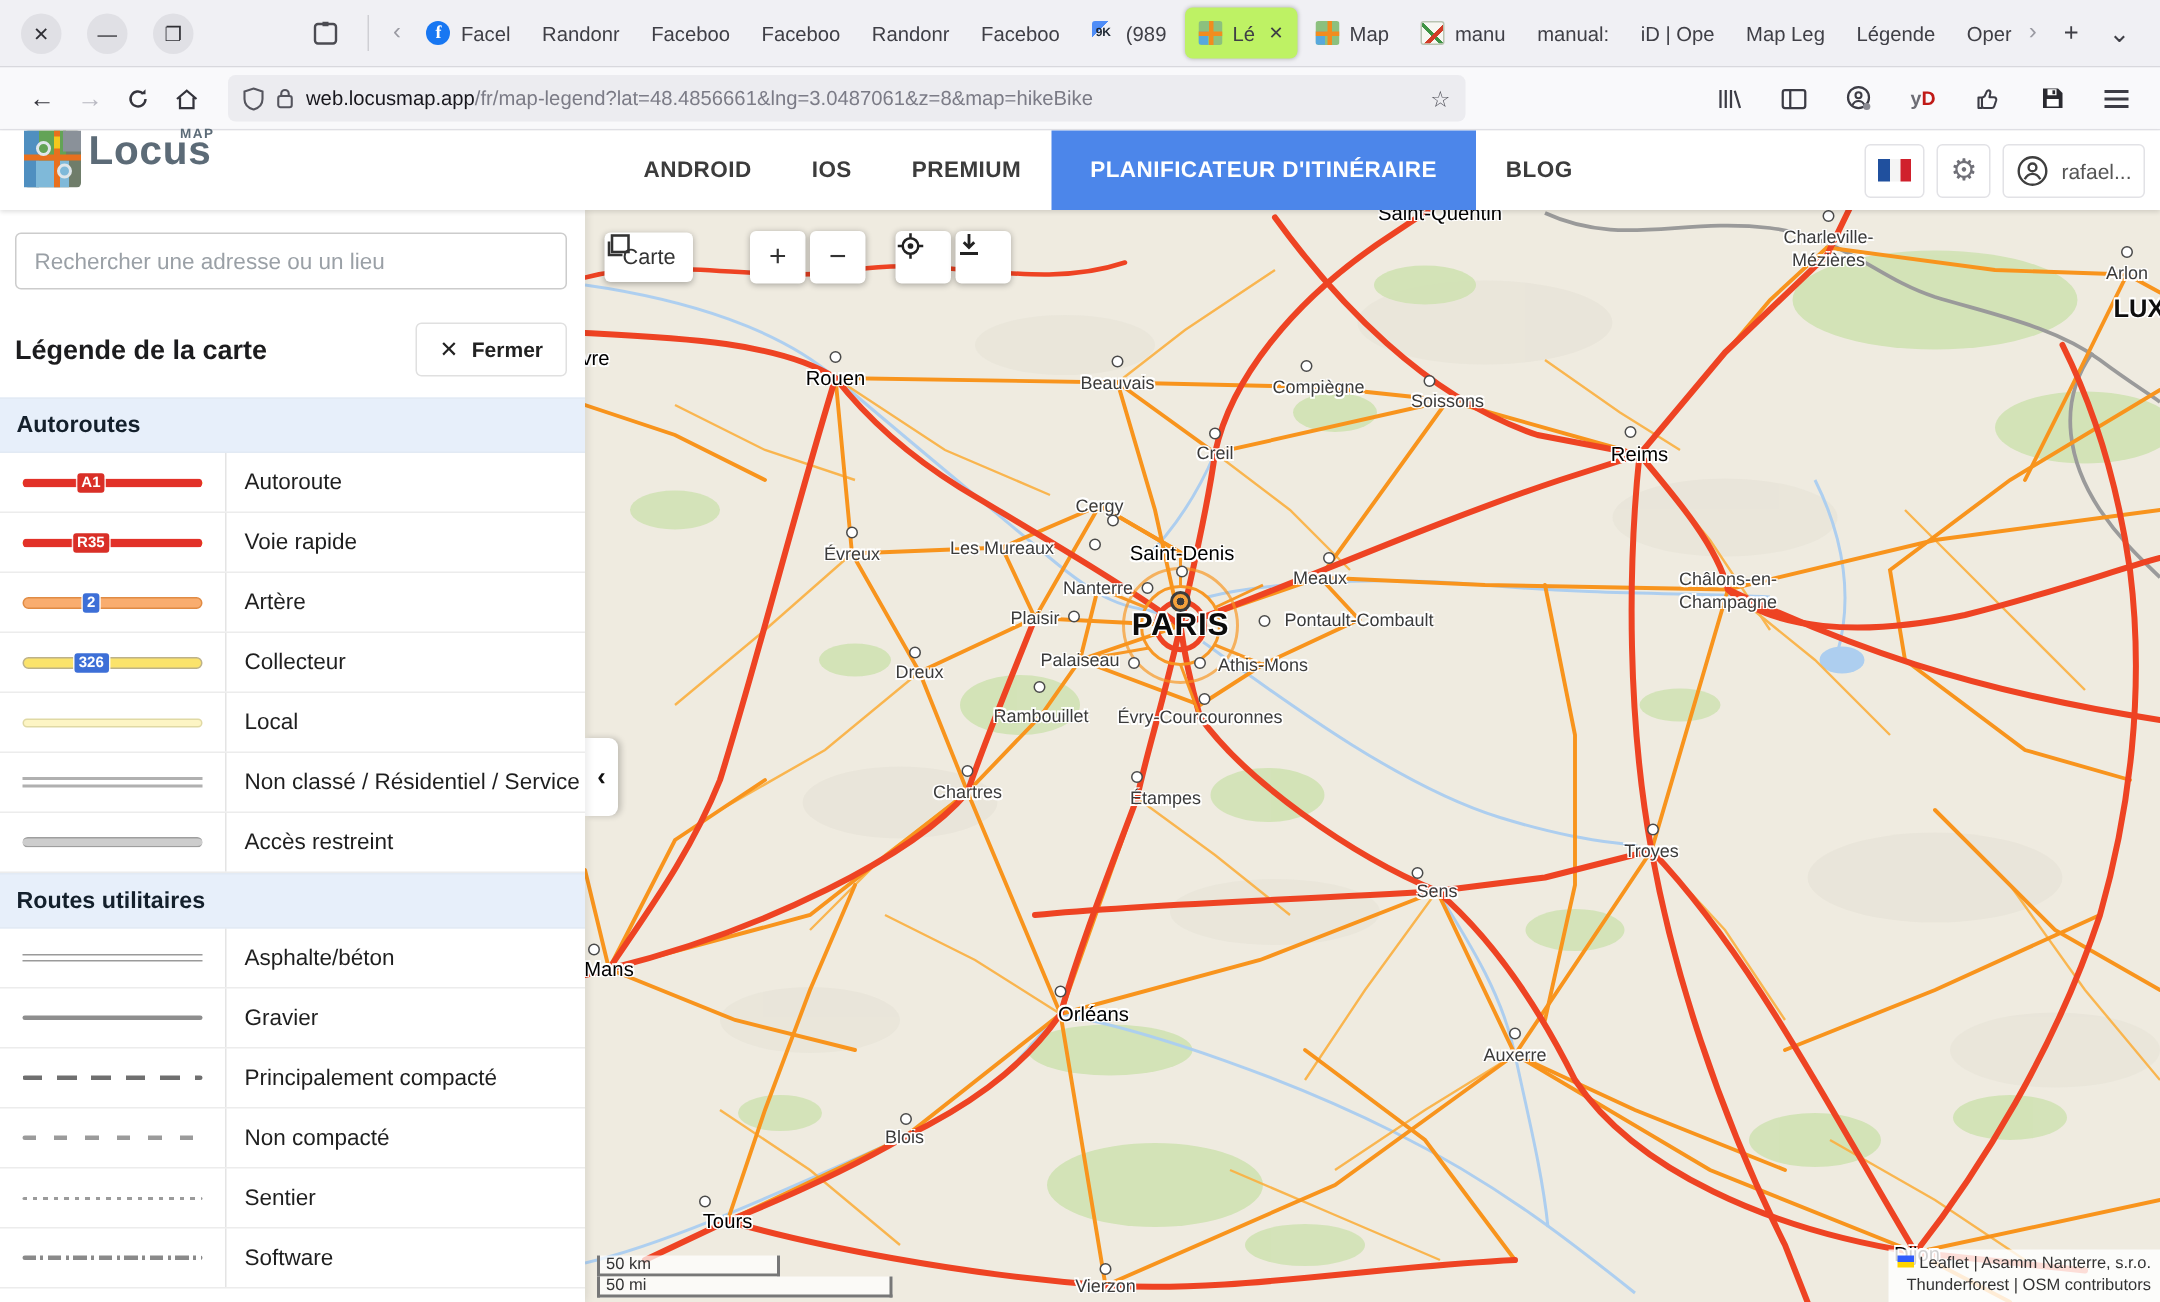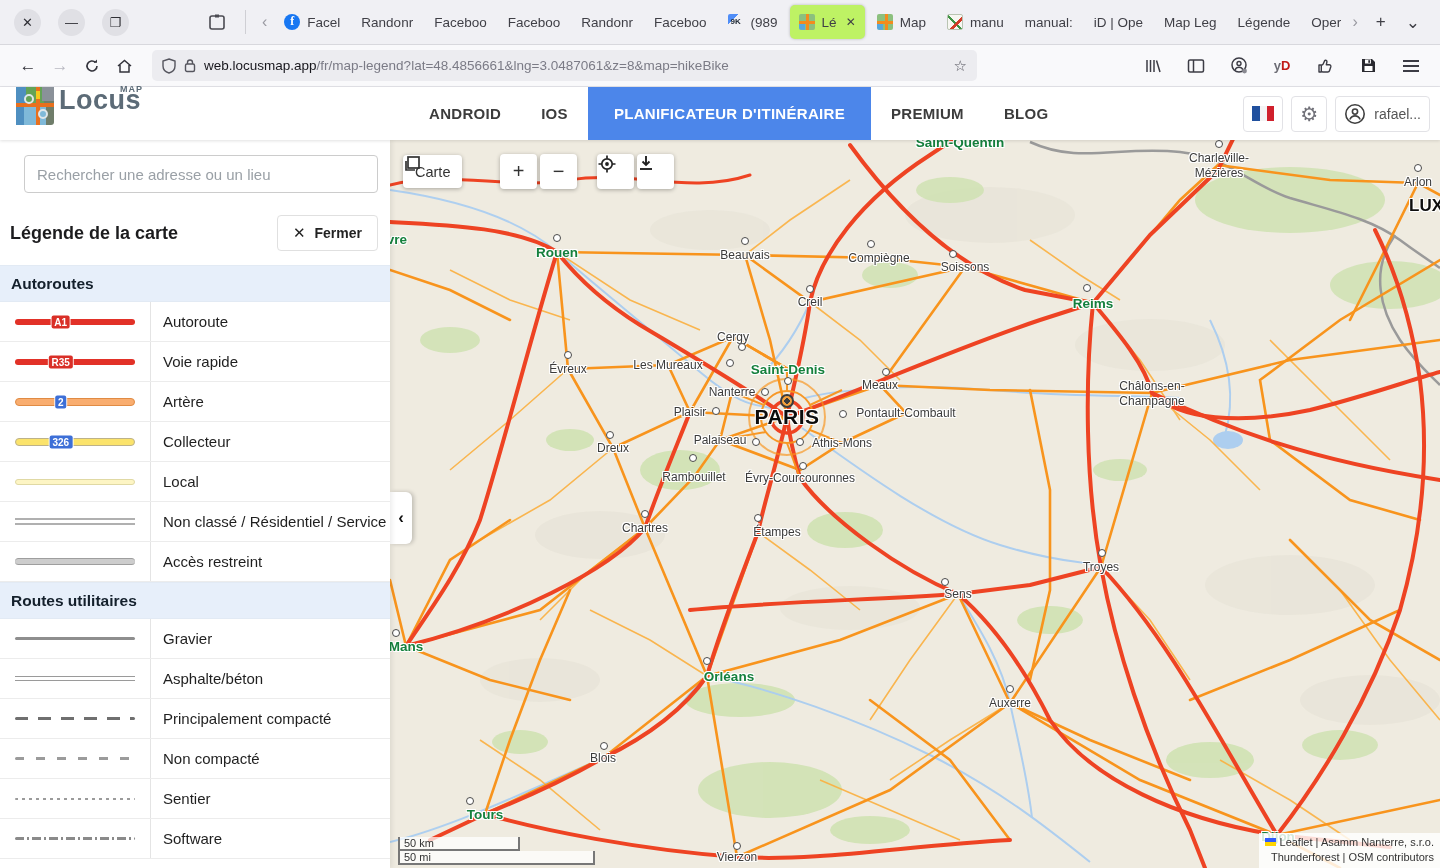--- a/index.html
+++ b/index.html
@@ -48,21 +48,21 @@
   .mn-item.active { background:#4c86ea; color:#fff; padding:0 26px; }
   .hdr-right { margin-left:auto; display:flex; align-items:center; gap:8px; padding-right:10px; }
   .hbtn { height:36px; border:1px solid #e2e2e6; background:#fff; border-radius:4px; display:flex; align-items:center; justify-content:center; padding:0 8px; gap:8px; color:#555; font-size:14px; }
   .flag-fr { width:22px; height:15px; display:flex; }
   .flag-fr i { flex:1; } .flag-fr i:nth-child(1){background:#20509e;} .flag-fr i:nth-child(2){background:#f4f4f4;} .flag-fr i:nth-child(3){background:#d0202c;}
   .gear { font-size:20px; color:#707078; }
 
   
   .content { display:flex; height:728px; position:relative; }
   .sidebar { width:390px; background:#fff; flex:none; position:relative; z-index:20; box-shadow:2px 0 5px rgba(0,0,0,.08); }
-  .search-wrap { padding:15px 12px 0 24px; }
+  .search-wrap { padding:15px 12px 0 10px; }
   .search-input { width:100%; height:38px; border:1px solid #ccc; border-radius:4px; padding:0 12px; font-size:15px; color:#333; }
   .search-input::placeholder { color:#9aa0a6; }
   .legend-titlerow { display:flex; align-items:center; justify-content:space-between; padding:22px 12px 14px 10px; }
   .legend-title { font-size:18px; font-weight:700; color:#1c1c1e; }
   .close-btn { display:flex; align-items:center; gap:9px; border:1px solid #e0e0e0; background:#fff; border-radius:4px; padding:8px 15px; font-size:14px; font-weight:700; color:#222; }
   .close-btn .x { font-size:15px; font-weight:400; }
   .leg-head { background:#e7effa; padding:9px 11px 8px; font-weight:700; font-size:15.5px; color:#14202c; border-top:1px solid #e2eaf4; border-bottom:1px solid #e2eaf4; }
   .leg-row { display:flex; border-bottom:1px solid #ececec; min-height:40px; align-items:stretch; }
   .leg-sample { width:150px; flex:none; display:flex; align-items:center; justify-content:center; padding:0 14px; }
   .leg-label { flex:1; border-left:1px solid #e4e4e4; display:flex; align-items:center; padding:7px 0 7px 12px; font-size:15px; color:#1f1f1f; line-height:1.45; }
@@ -79,21 +79,21 @@
   .road--uncompacted { height:2.5px; background:repeating-linear-gradient(90deg,#9b9b9b 0 9px,transparent 9px 21px); }
   .road--path { height:2px; background:repeating-linear-gradient(90deg,#9b9b9b 0 3px,transparent 3px 7px); }
   .road--sidewalk { height:3px; background:repeating-linear-gradient(90deg,#8a8a8a 0 9px,transparent 9px 12px,#8a8a8a 12px 14px,transparent 14px 17px); }
   .road-badge { position:absolute; left:38%; top:50%; transform:translate(-50%,-50%); font-size:10px; font-weight:700; color:#fff; padding:1px 3px; border-radius:2px; line-height:11px; box-shadow:0 0 0 1px rgba(255,255,255,.85); }
 
   
   .map { flex:1; position:relative; background:#efebe0; overflow:hidden; }
   .map svg { position:absolute; inset:0; }
   .city { position:absolute; transform:translate(-50%,-50%); white-space:nowrap; font-size:12px; color:#3b3b3b;
           text-shadow:-1px -1px 0 #fff,1px -1px 0 #fff,-1px 1px 0 #fff,1px 1px 0 #fff,0 1px 0 #fff,0 -1px 0 #fff; pointer-events:none; }
-  .city.b { font-weight:700; font-size:13.5px; color:#15803d; }
+  .city.b { font-weight:400; font-size:13.5px; color:#000000; }
   .city.xl { font-weight:800; font-size:17px; color:#0e0e0e; }
   .city.xxl { font-weight:800; font-size:21px; color:#0c0c0c; letter-spacing:.5px; }
   .city-dot { position:absolute; width:8px; height:8px; border:1.7px solid #4a4a4a; background:#fff; border-radius:50%; transform:translate(-50%,-50%); }
   .paris-marker { position:absolute; width:14px; height:14px; transform:translate(-50%,-50%); border:2px solid #3c3c3c; border-radius:50%; background:radial-gradient(circle,#3c3c3c 0 2.6px,#f4a13c 2.7px); }
   .mapbtn { position:absolute; background:#fff; border-radius:4px; box-shadow:0 1px 4px rgba(0,0,0,.3); display:flex; align-items:center; justify-content:center; color:#333; }
   .btn-layers { left:13px; top:15px; height:33px; padding:0 12px; gap:8px; font-size:14.5px; }
   .zbtn { width:37px; height:35px; top:14px; font-size:20px; font-weight:400; }
   .collapse-handle { position:absolute; left:0; top:352px; width:22px; height:52px; background:#fff; border-radius:0 6px 6px 0; box-shadow:2px 0 4px rgba(0,0,0,.2); display:flex; align-items:center; justify-content:center; font-size:17px; font-weight:700; color:#111; }
   .scale { position:absolute; left:8px; bottom:3px; font-size:11px; color:#333; }
   .scale-line { background:rgba(255,255,255,.72); border:2px solid #777; border-top:none; padding:0 4px; line-height:12px; }
@@ -257,22 +257,22 @@
       <rect x="20" y="0" width="4" height="38" fill="#e8701e"></rect>
       <rect x="20" y="4" width="4" height="8" fill="#f4c81d"></rect>
       <circle cx="13" cy="12" r="4" fill="none" stroke="#dfe6ea" stroke-width="2"></circle>
       <circle cx="27" cy="27" r="4" fill="none" stroke="#dfe6ea" stroke-width="2"></circle>
     </svg>
     <div class="brand-name"><span>Locus</span><sup>MAP</sup></div>
   </div>
   <div class="mainnav">
       <div class="mn-item">ANDROID</div>
       <div class="mn-item">IOS</div>
+      <div class="mn-item">PREMIUM</div>
       <div class="mn-item active">PLANIFICATEUR D'ITINÉRAIRE</div>
-      <div class="mn-item">PREMIUM</div>
       <div class="mn-item">BLOG</div>
     </div>
   <div class="hdr-right">
     <div class="hbtn">
         <span class="flag-fr">
           <i></i>
           <i></i>
           <i></i>
         </span>
       </div>
@@ -351,29 +351,29 @@
         </div>
         <div class="leg-row">
           <div class="leg-sample">
             <div class="road road--restricted"></div>
           </div>
           <div class="leg-label">Accès restreint</div>
         </div>
         <div class="leg-head">Routes utilitaires</div>
         <div class="leg-row">
           <div class="leg-sample">
+            <div class="road road--asphalt"></div>
+          </div>
+          <div class="leg-label">Asphalte/béton</div>
+        </div>
+        <div class="leg-row">
+          <div class="leg-sample">
             <div class="road road--gravel"></div>
           </div>
           <div class="leg-label">Gravier</div>
-        </div>
-        <div class="leg-row">
-          <div class="leg-sample">
-            <div class="road road--asphalt"></div>
-          </div>
-          <div class="leg-label">Asphalte/béton</div>
         </div>
         <div class="leg-row">
           <div class="leg-sample">
             <div class="road road--compacted"></div>
           </div>
           <div class="leg-label">Principalement compacté</div>
         </div>
         <div class="leg-row">
           <div class="leg-sample">
             <div class="road road--uncompacted"></div>

